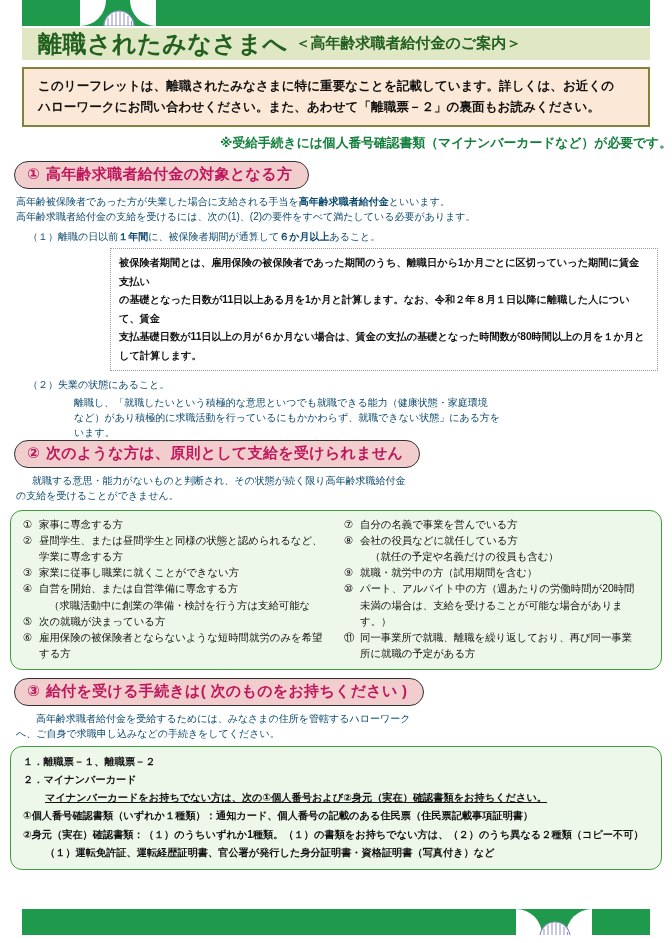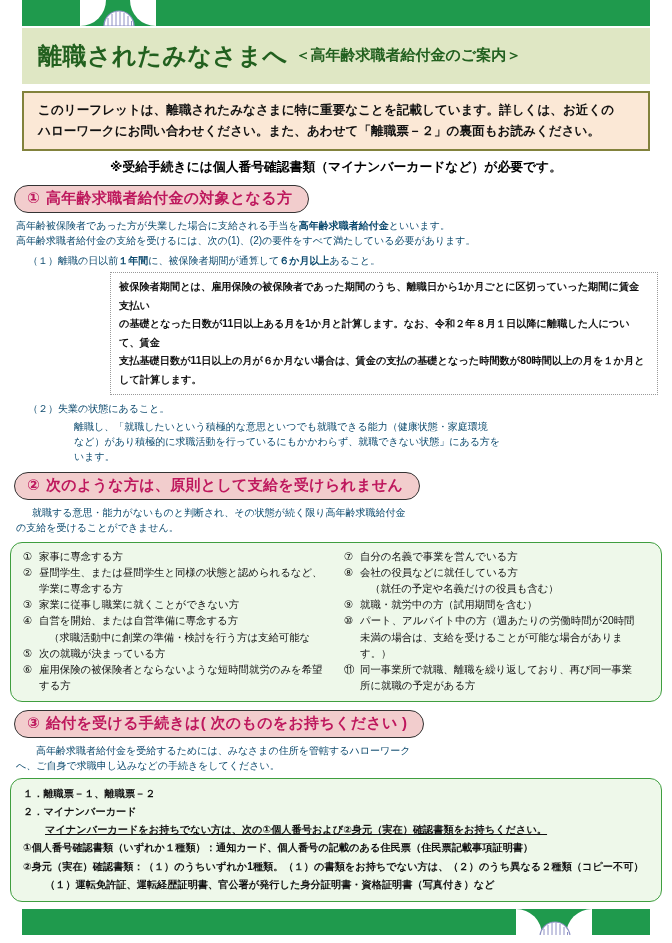--- a/index.html
+++ b/index.html
@@ -43,21 +43,21 @@
     left: 80px; top: -1px;
     width: 34px; height: 28px;
     overflow: hidden;
   }
   .dome svg { display: block; }
 
   
   .titleband {
     margin: 2px 22px 0 22px;
     background: #dfe7c4;
-    height: 56px;
+    height: 32px;
     display: flex;
     align-items: center;
     padding-left: 16px;
     box-sizing: border-box;
   }
   .title-main {
     font-size: 24px;
     font-weight: bold;
     color: #22601f;
     letter-spacing: 0.5px;
@@ -81,22 +81,22 @@
   .notice p {
     margin: 0;
     font-size: 12.6px;
     font-weight: bold;
     line-height: 1.65;
     color: #111;
   }
 
   
   .redline {
-    text-align: center;
-    color: #000000;
+    text-align: right;
+    color: #15803d;
     font-weight: bold;
     font-size: 12.8px;
     margin: 8px 0 6px 0;
   }
 
   
   .pill {
     display: inline-block;
     background: #f2cdcd;
     border: 1.6px solid #333333;
@@ -278,21 +278,21 @@
   <p>支払基礎日数が11日以上の月が６か月ない場合は、賃金の支払の基礎となった時間数が80時間以上の月を１か月と</p>
   <p>して計算します。</p>
 </div>
 
 <div class="para indent1" style="margin-top:6px">（２）失業の状態にあること。</div>
 <div class="para indent2" style="margin-top:2px">離職し、「就職したいという積極的な意思といつでも就職できる能力（健康状態・家庭環境</div>
 <div class="para indent2" style="margin-top:0">など）があり積極的に求職活動を行っているにもかかわらず、就職できない状態」にある方を</div>
 <div class="para indent2" style="margin-top:0">います。</div>
 
 
-<div class="pill" style="margin-top:8px">
+<div class="pill" style="margin-top:0">
   <span class="num">②</span><span>次のような方は、原則として支給を受けられません</span>
 </div>
 
 <div class="para" style="margin-left:32px">就職する意思・能力がないものと判断され、その状態が続く限り高年齢求職給付金</div>
 <div class="para" style="margin-top:0">の支給を受けることができません。</div>
 
 <div class="greenbox two-col">
   <div class="col">
     <ul class="itemlist" id="left-items">
         <li>

